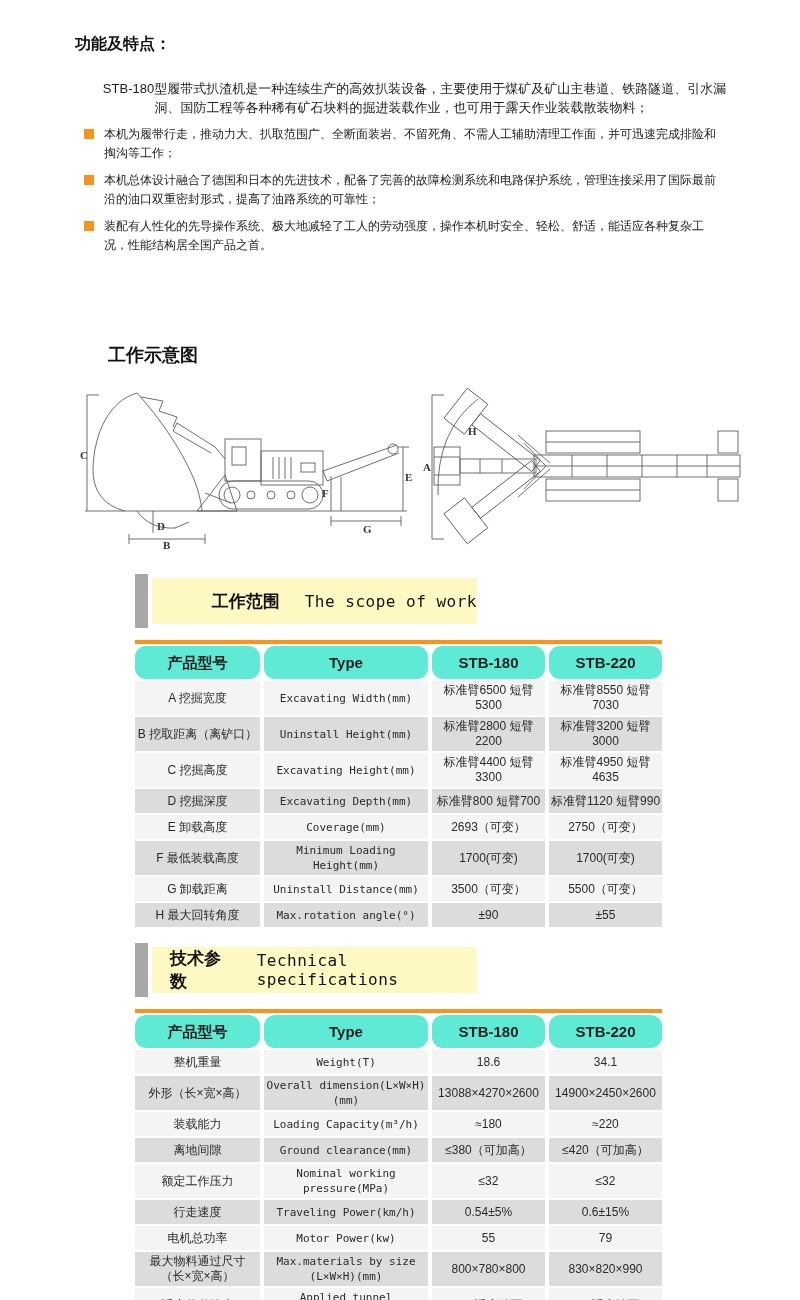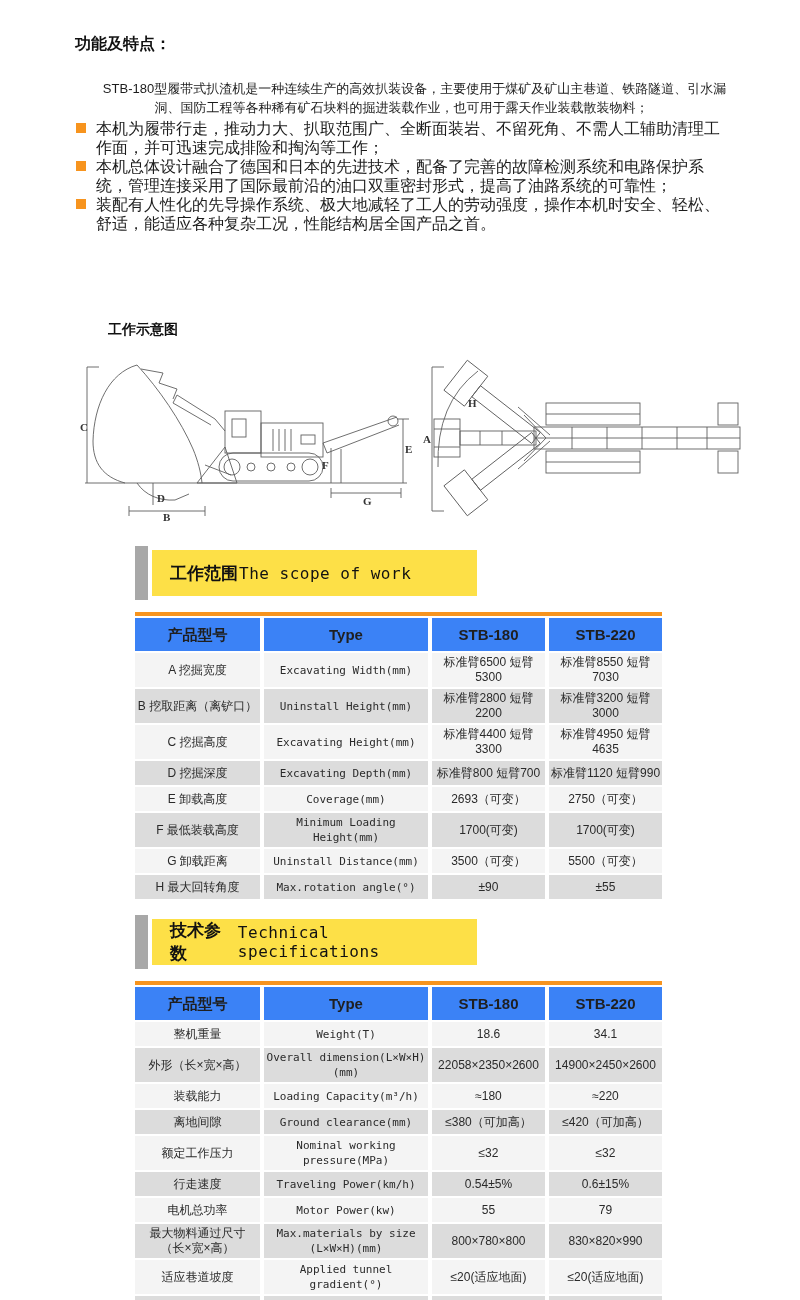--- a/index.html
+++ b/index.html
@@ -16,67 +16,68 @@
   
   .features-title {
     font-size: 16px; font-weight: bold; margin: 0 0 24px 0; color: #111;
   }
   .intro {
     font-size: 13px; line-height: 19px; text-indent: 2em; margin: 0 0 2px 0; text-align: center;
   }
   .bullets { list-style: none; margin: 0; padding: 0; }
   .bullets li {
     position: relative; padding-left: 21px;
-    font-size: 16px; line-height: 19px; margin: 0;
+    font-size: 12px; line-height: 19px; margin: 8px;
   }
   .bullets .sq {
     position: absolute; left: 1px; top: 4px;
     width: 10px; height: 10px; background: #F7941E;
   }
 
   
   .diagrams { margin-top: 88px; }
-  .diagram-title { font-size: 14px; font-weight: bold; margin: 0 0 6px 33px; color: #111; }
+  .diagram-title { font-size: 18px; font-weight: bold; margin: 0 0 6px 33px; color: #111; }
   .diagram-row { display: flex; align-items: center; gap: 8px; margin-left: 4px; }
   .diagram-row svg { flex: none; }
   .dline { stroke: #5f5f5f; stroke-width: 0.9; fill: none; }
   .dlabel { font-family: "Liberation Serif", "DejaVu Serif", serif; font-size: 11px; fill: #333; font-weight: bold; }
 
   
   .spec-section { margin: 16px 0 0 60px; width: 527px; }
   .section-header { position: relative; height: 58px; margin-bottom: 8px; }
   .accent-bar {
     position: absolute; left: 0; top: 0; width: 13px; height: 54px; background: #A8A8A8;
   }
   .header-box {
     position: absolute; left: 17px; top: 4px; width: 325px; height: 46px;
-    background: #fde047; display: flex; align-items: center; padding-left: 18px;
+    background: #fef9c3; display: flex; align-items: center; padding-left: 18px;
     box-sizing: border-box;
+    justify-content: flex-end;
   }
   .header-box .zh { font-size: 17px; font-weight: 600; color: #111; }
   .header-box .en {
     font-family: "DejaVu Sans Mono", "Liberation Mono", monospace;
-    font-size: 16px; margin-left: 1px; color: #111; letter-spacing: 0.5px;
+    font-size: 16px; margin-left: 25px; color: #111; letter-spacing: 0.5px;
   }
   .t-orange { height: 4px; background: #F7941E; margin-bottom: 2px; }
   .t-grid {
     display: grid;
     grid-template-columns: 125px 164px 113px 113px;
     column-gap: 4px; row-gap: 2px;
     background: #ffffff;
   }
   .c {
     display: flex; align-items: center; justify-content: center;
     text-align: center; min-height: 24px; padding: 2px 1px;
     box-sizing: border-box; font-size: 12px; color: #2a2a2a;
     white-space: pre-line; line-height: 15px;
   }
   .h-cell {
-    background: #3b82f6; color: #1f1f1f; font-weight: bold;
-    font-size: 15px; min-height: 33px;
+    background: #5eead4; color: #1f1f1f; font-weight: bold;
+    font-size: 15px; min-height: 33px; border-radius: 11px;
   }
   .light { background: #F4F4F4; }
   .dark  { background: #DCDCDC; }
   .mono  { font-family: "DejaVu Sans Mono", "Liberation Mono", monospace; font-size: 11px; }
 </style>
 </head>
 <body>
 
 <div class="page">
   <div class="content">
@@ -271,21 +272,21 @@
           <div class="c h-cell">产品型号</div>
           <div class="c h-cell">Type</div>
           <div class="c h-cell">STB-180</div>
           <div class="c h-cell">STB-220</div>
           <div class="c light">整机重量</div>
           <div class="c light mono">Weight(T)</div>
           <div class="c light">18.6</div>
           <div class="c light">34.1</div>
           <div class="c dark">外形（长×宽×高）</div>
           <div class="c dark mono">Overall dimension(L×W×H)(mm)</div>
-          <div class="c dark">22058×2350×2600</div>
+          <div class="c dark">13088×4270×2600</div>
           <div class="c dark">14900×2450×2600</div>
           <div class="c light">装载能力</div>
           <div class="c light mono">Loading Capacity(m³/h)</div>
           <div class="c light">≈180</div>
           <div class="c light">≈220</div>
           <div class="c dark">离地间隙</div>
           <div class="c dark mono">Ground clearance(mm)</div>
           <div class="c dark">≤380（可加高）</div>
           <div class="c dark">≤420（可加高）</div>
           <div class="c light">额定工作压力</div>

